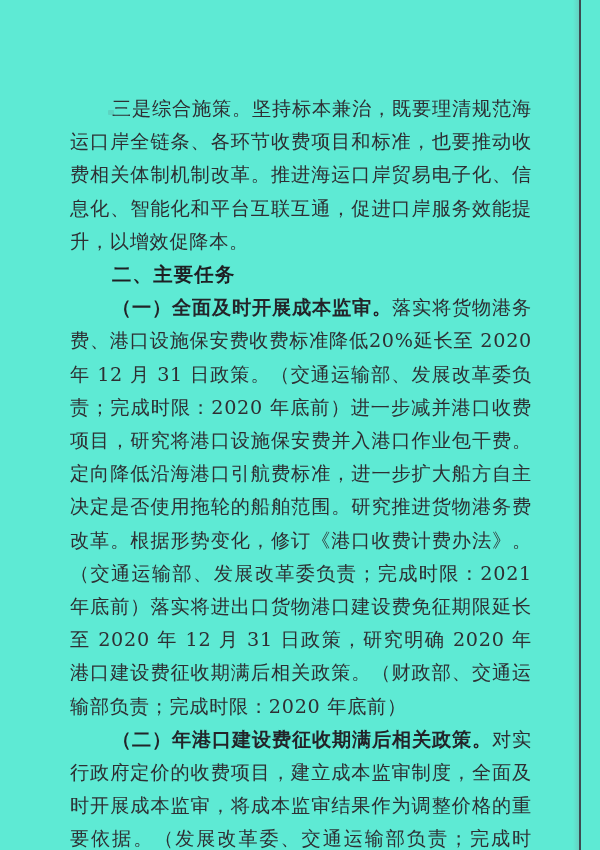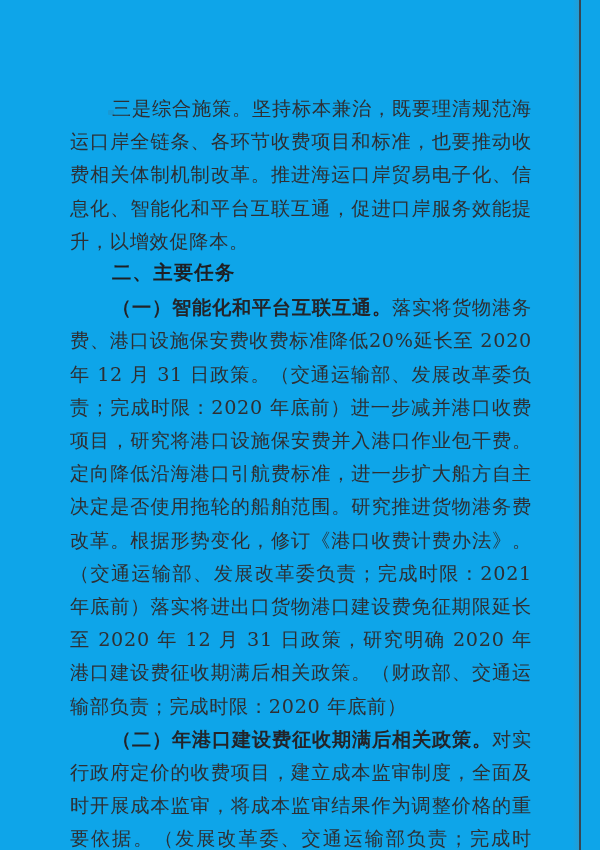--- a/index.html
+++ b/index.html
@@ -12,21 +12,21 @@
     width: 600px;
     height: 850px;
     overflow: hidden;
     font-family: "DejaVu Serif", "Liberation Serif", serif;
   }
 
   .page {
     position: relative;
     width: 600px;
     height: 850px;
-    background: #0ea5e9;
+    background: #5eead4;
     box-sizing: border-box;
   }
 
   
   .scan-edge-right {
     position: absolute;
     top: 0;
     right: 19px;
     width: 2px;
     height: 850px;
@@ -75,21 +75,21 @@
 
   h2.section-heading {
     margin: 0;
     padding: 0;
     font-size: 19.4px;
     line-height: 33.2px;
     color: #1e1f23;
     font-weight: bold;
     text-indent: 42px;
     letter-spacing: 1.2px;
-    font-family: Liberation Mono, monospace;
+    font-family: Liberation Serif, serif;
   }
 
   .emph {
     font-weight: bold;
     color: #232429;
   }
 
   .page-number {
     position: absolute;
     left: 0;
@@ -109,21 +109,21 @@
   <div class="scan-edge-right-soft"></div>
   <div class="scan-edge-right"></div>
   <div class="scan-noise-tl"></div>
 
   <div class="text-block">
 
     <p class="para">三是综合施策。坚持标本兼治，既要理清规范海运口岸全链条、各环节收费项目和标准，也要推动收费相关体制机制改革。推进海运口岸贸易电子化、信息化、智能化和平台互联互通，促进口岸服务效能提升，以增效促降本。</p>
 
     <h2 class="section-heading">二、主要任务</h2>
 
-    <p class="para"><span class="emph">（一）智能化和平台互联互通。</span><span>落实将货物港务费、港口设施保安费收费标准降低20%延长至 2020 年 12 月 31 日政策。（交通运输部、发展改革委负责；完成时限：2020 年底前）进一步减并港口收费项目，研究将港口设施保安费并入港口作业包干费。定向降低沿海港口引航费标准，进一步扩大船方自主决定是否使用拖轮的船舶范围。研究推进货物港务费改革。根据形势变化，修订《港口收费计费办法》。（交通运输部、发展改革委负责；完成时限：2021 年底前）落实将进出口货物港口建设费免征期限延长至 2020 年 12 月 31 日政策，研究明确 2020 年港口建设费征收期满后相关政策。（财政部、交通运输部负责；完成时限：2020 年底前）</span></p>
+    <p class="para"><span class="emph">（一）全面及时开展成本监审。</span><span>落实将货物港务费、港口设施保安费收费标准降低20%延长至 2020 年 12 月 31 日政策。（交通运输部、发展改革委负责；完成时限：2020 年底前）进一步减并港口收费项目，研究将港口设施保安费并入港口作业包干费。定向降低沿海港口引航费标准，进一步扩大船方自主决定是否使用拖轮的船舶范围。研究推进货物港务费改革。根据形势变化，修订《港口收费计费办法》。（交通运输部、发展改革委负责；完成时限：2021 年底前）落实将进出口货物港口建设费免征期限延长至 2020 年 12 月 31 日政策，研究明确 2020 年港口建设费征收期满后相关政策。（财政部、交通运输部负责；完成时限：2020 年底前）</span></p>
 
     <p class="para"><span class="emph">（二）年港口建设费征收期满后相关政策。</span><span>对实行政府定价的收费项目，建立成本监审制度，全面及时开展成本监审，将成本监审结果作为调整价格的重要依据。（发展改革委、交通运输部负责；完成时限：持续推进）对实行市场调节价的收费项目，必要时开展成本调查，为合理制定相关政策、规范市场行为提供依据。（发展改革委会同相关部门负责；完成时限：持续推进）</span></p>
 
   </div>
 
   <div class="page-number">2</div>
 
 </div>
 
 </body></html>

